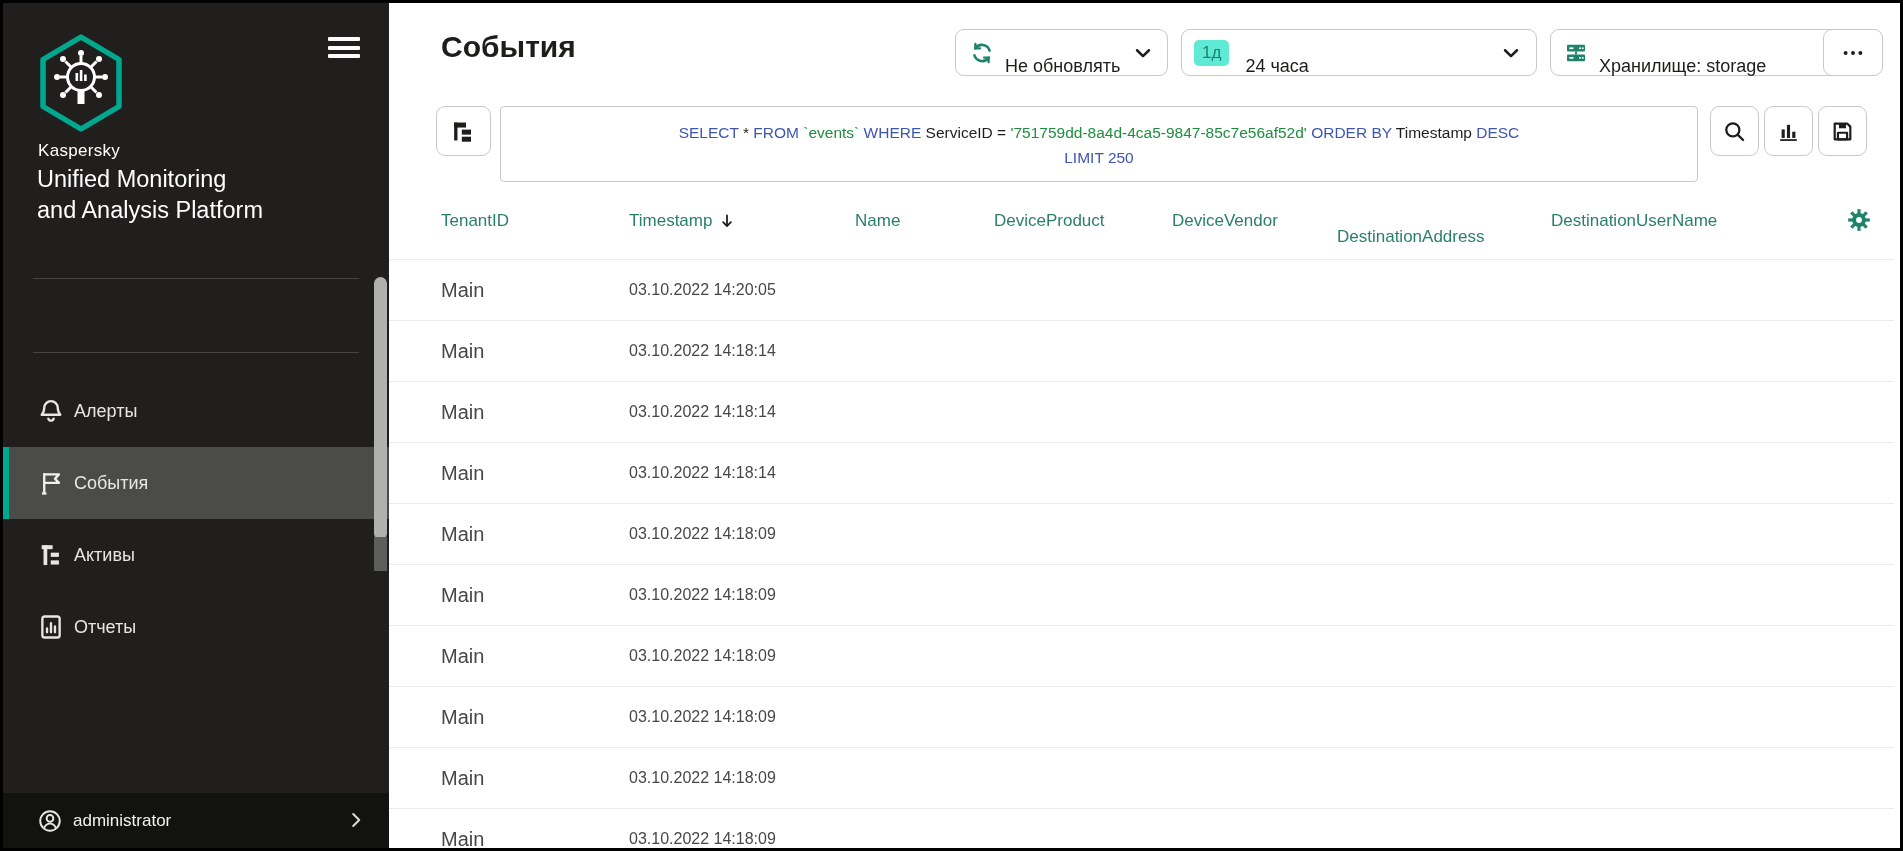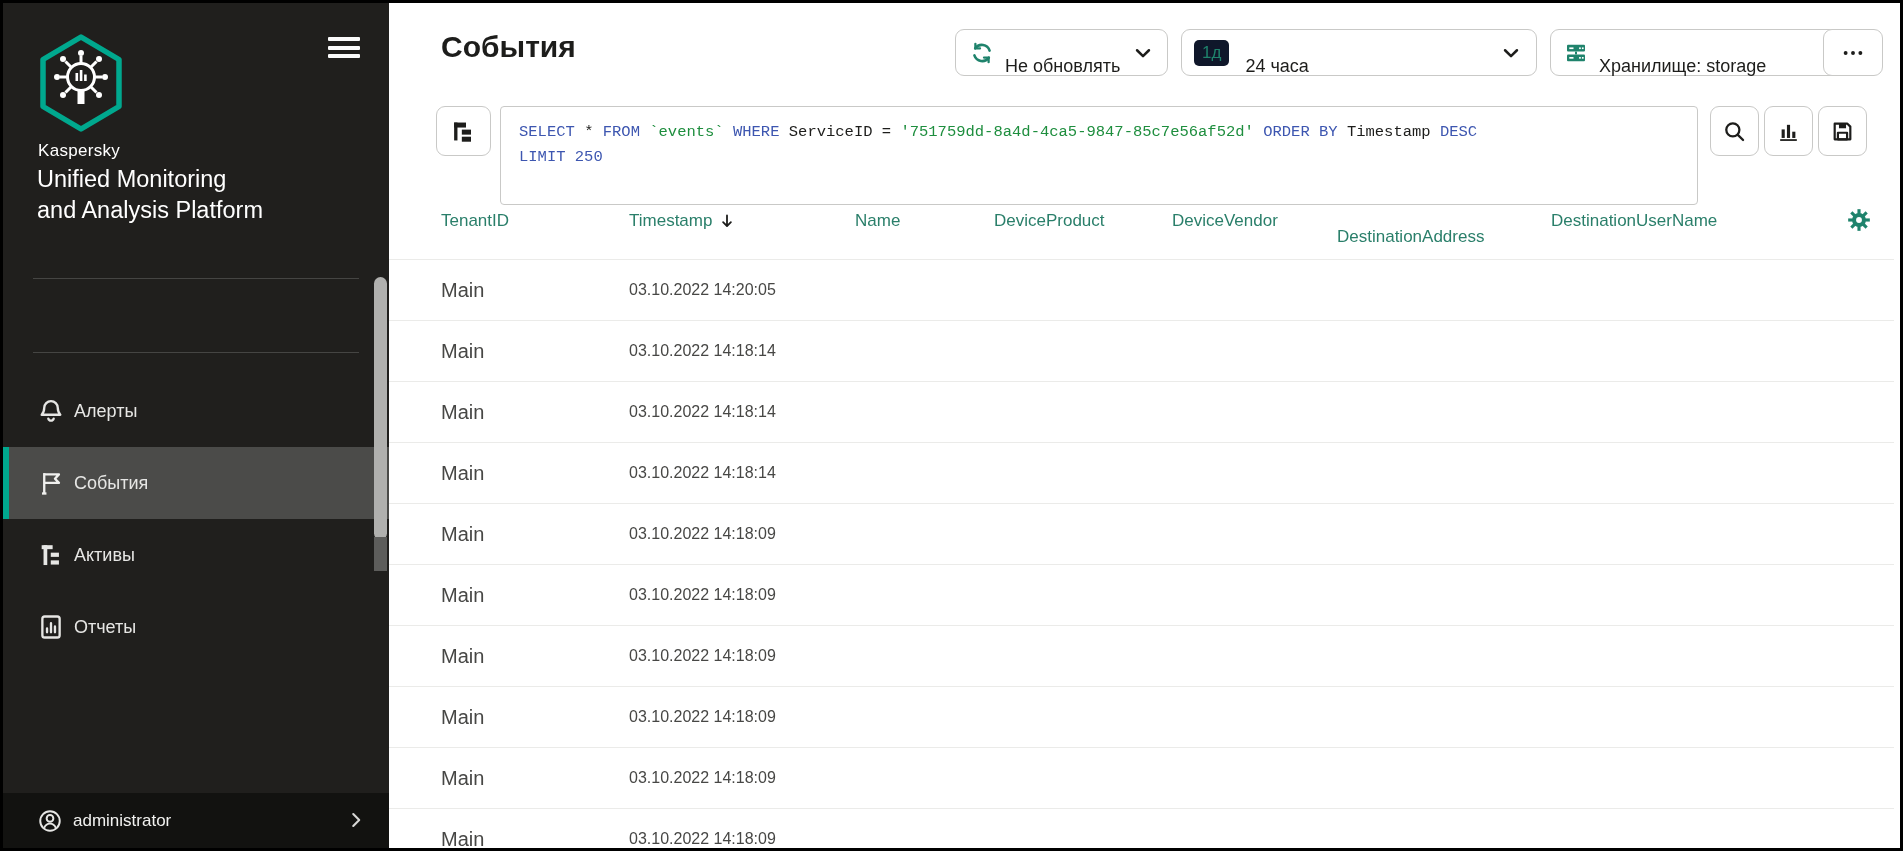--- a/index.html
+++ b/index.html
@@ -42,37 +42,37 @@
   
   .main { position:absolute; left:386px; right:0; top:0; bottom:0; background:#fff; overflow:hidden; }
   .page-title { position:absolute; left:52px; top:27px; font-size:30px; font-weight:600; color:#1d1d1b; }
 
   .ctl { position:absolute; top:26px; height:47px; border:1px solid #c9c9c7; border-radius:9px; background:#fff; display:flex; align-items:center; cursor:pointer; }
   .ctl .ic { width:24px; height:24px; flex:0 0 auto; }
   .ctl .txt { font-size:18px; color:#1d1d1b; white-space:nowrap;margin-top:28px; }
   .ctl .chev { width:22px; height:22px; flex:0 0 auto; }
   .ctl-refresh { left:566px; width:213px; padding:0 13px 0 14px; justify-content:space-between; }
   .ctl-period  { left:792px; width:356px; padding:0 14px 0 12px; }
-  .ctl-period .badge { background:#0f172a; color:#1f836c; font-size:17px; border-radius:5px; padding:3px 8px; margin-right:16px; }
+  .ctl-period .badge { background:#5eead4; color:#1f836c; font-size:17px; border-radius:5px; padding:3px 8px; margin-right:16px; }
   .ctl-period .chev { margin-left:auto; }
   .ctl-storage { left:1161px; width:310px; padding:0 12px 0 13px; justify-content:space-between; }
   .ctl-more    { left:1434px; width:60px; justify-content:center; }
   .ctl-more .ic { width:26px; height:26px; }
   .g10 { display:flex; align-items:center; gap:11px; }
 
   .sq-btn { position:absolute; top:103px; height:50px; border:1px solid #c9c9c7; border-radius:9px; background:#fff; display:flex; align-items:center; justify-content:center; cursor:pointer; }
   .btn-builder { left:47px; width:55px; }
   .btn-builder .ic { width:26px; height:26px; }
   .btn-search { left:1321px; width:49px; }
   .btn-chart  { left:1375px; width:49px; }
   .btn-save   { left:1429px; width:49px; }
   .sq-btn .ic { width:25px; height:25px; }
 
-  .sql-box { position:absolute; left:111px; top:103px; width:1198px; height:99px; border:1px solid #c9c9c7; border-radius:4px; background:#fff;
-             font-family:Liberation Mono, monospace; font-size:15.5px; line-height:25px; padding:13px 18px; cursor:text; }
+  .sql-box { position:absolute; left:111px; top:103px; width:1198px; height:76px; border:1px solid #c9c9c7; border-radius:4px; background:#fff;
+             font-family:Liberation Sans, sans-serif; font-size:15.5px; line-height:25px; padding:13px 18px; cursor:text;text-align:center; }
   .tok-k { color:#3d56b0; }
   .tok-n { color:#3d56b0; }
   .tok-s { color:#1e8e3e; }
   .tok-p { color:#1d1d1b; }
 
   .thead-cell { position:absolute; top:208px; font-size:17px; color:#2a7f6a; white-space:nowrap; cursor:pointer; display:flex; align-items:center; gap:6px; }
   .sort-ic { width:18px; height:18px; display:inline-block; }
   .gear { position:absolute; left:1457px; top:204px; width:26px; height:26px; cursor:pointer; }
 
   .rows { position:absolute; left:0; right:6px; top:256px; border-top:1px solid #ebebe9; }

